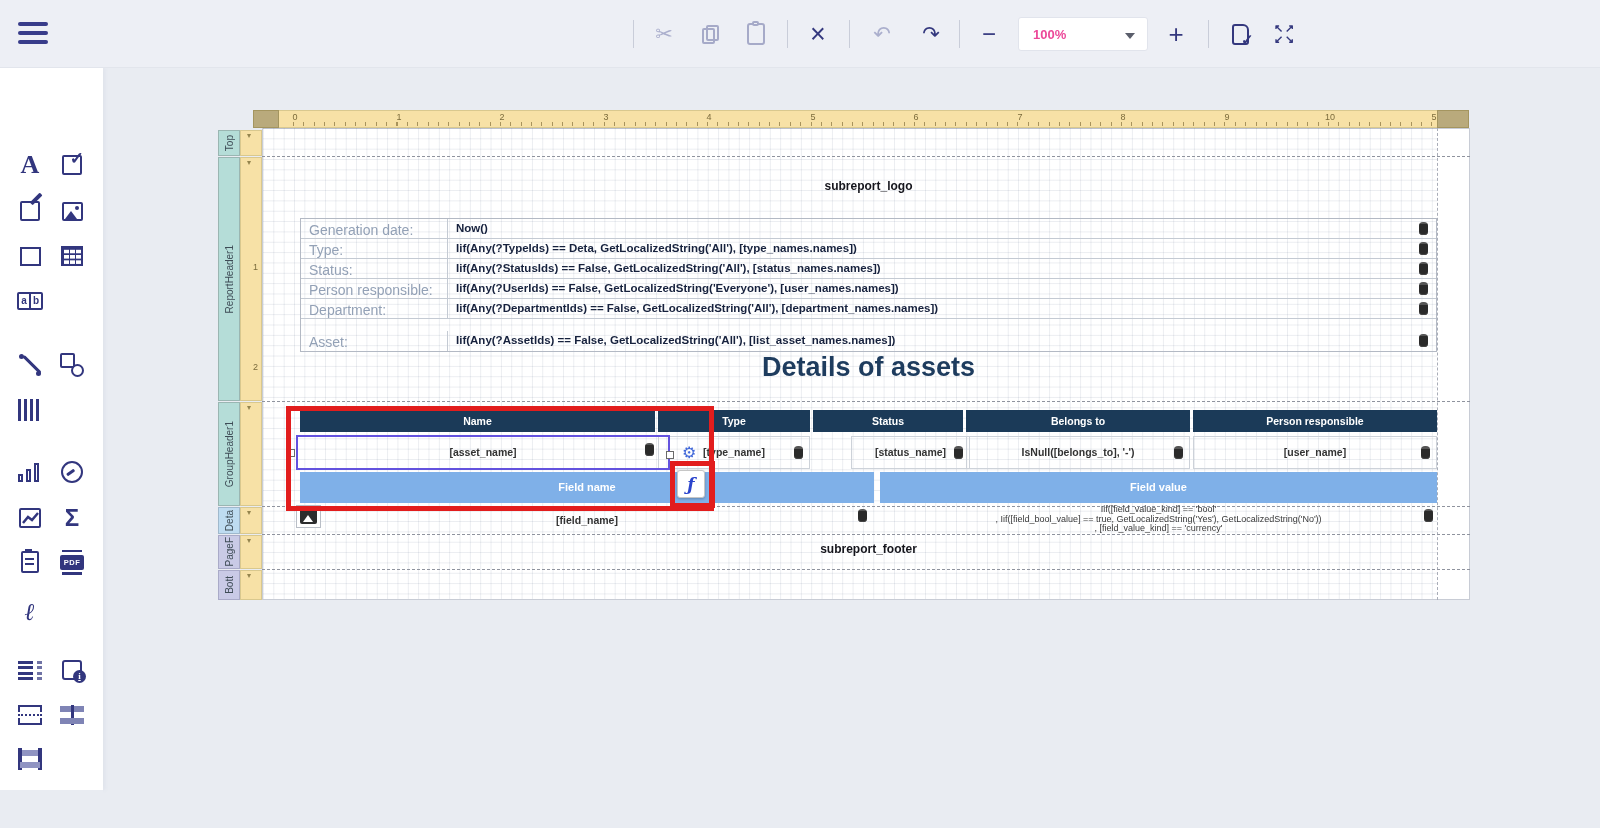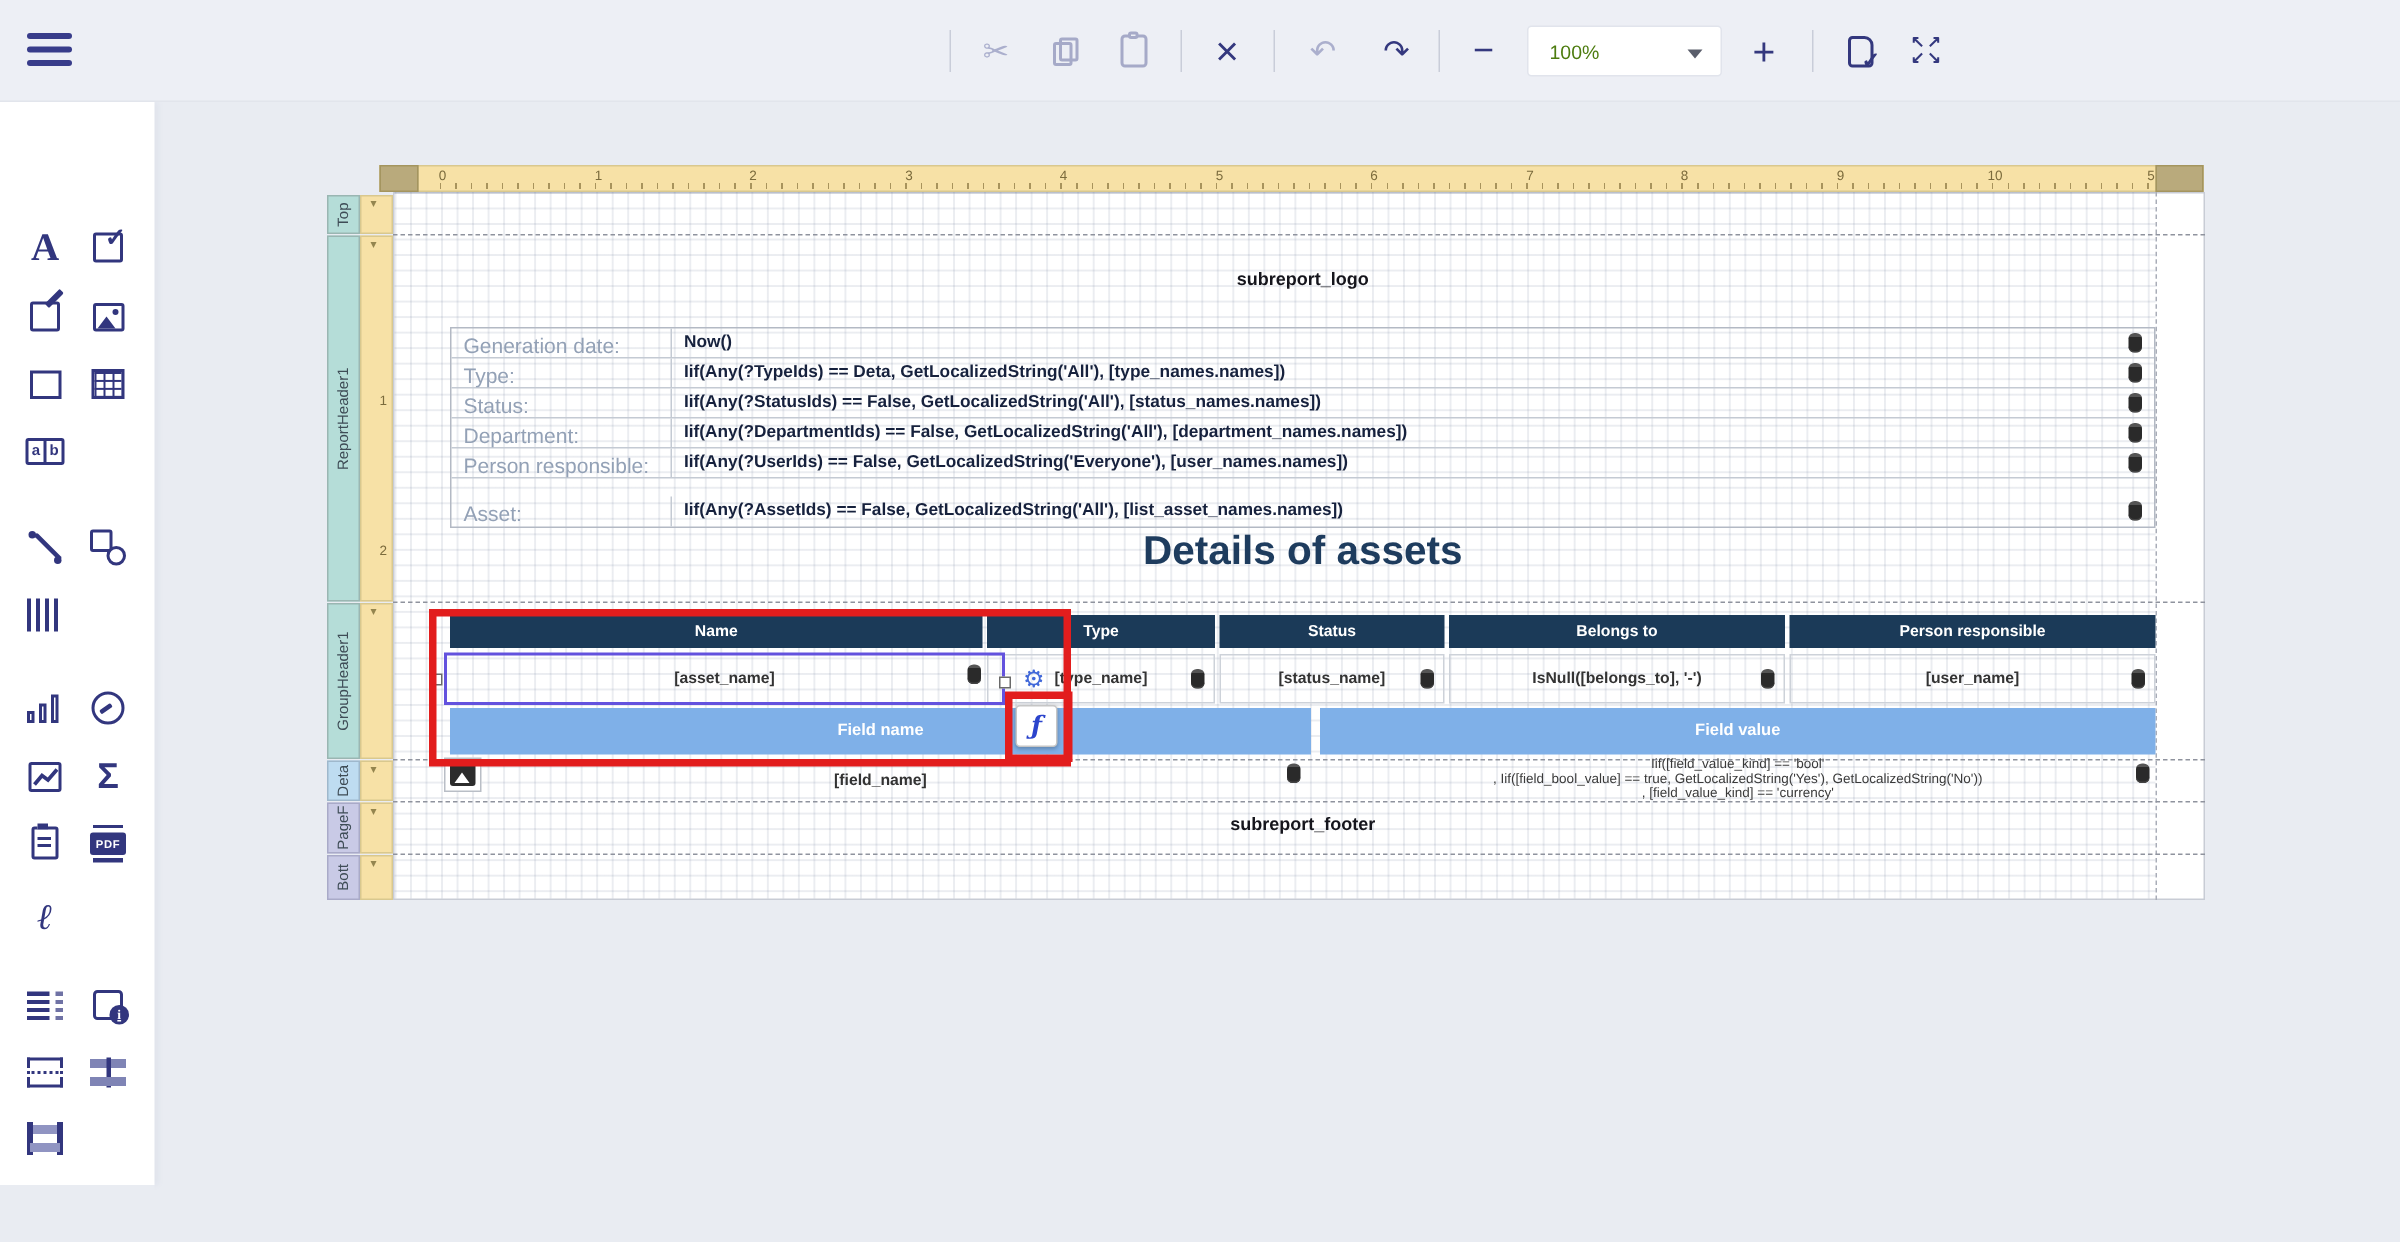--- a/index.html
+++ b/index.html
@@ -8,21 +8,21 @@
 
   
   .toolbar { position:absolute; left:0; top:0; width:1600px; height:68px; background:#edeff5; border-bottom:1px solid #e2e5ec; z-index:60; }
   .hamburger { position:absolute; left:18px; top:22px; width:30px; height:24px; cursor:pointer; }
   .hamburger i { display:block; height:4px; background:#383c8a; border-radius:2px; margin-bottom:5px; }
   .tsep { position:absolute; top:20px; width:1px; height:28px; background:#c9cdd9; }
   .tbtn { position:absolute; top:14px; width:36px; height:40px; display:flex; align-items:center; justify-content:center; font-size:21px; color:#34387e; cursor:pointer; }
   .muted { color:#abafcd; }
   .xbtn { font-size:27px; line-height:27px; }
   .zoombox { position:absolute; left:1018px; top:17px; width:130px; height:34px; background:#fff; border:1px solid #e1e4ec; border-radius:3px; cursor:pointer; }
-  .zoombox .zval { position:absolute; left:14px; top:9px; font-size:13px; color:#4d7c0f; }
+  .zoombox .zval { position:absolute; left:14px; top:9px; font-size:13px; color:#ec4899;font-weight:bold; }
   .caret { position:absolute; right:12px; top:15px; width:0; height:0; border-left:5px solid transparent; border-right:5px solid transparent; border-top:6px solid #5a5e6b; }
   .copyic { position:relative; width:16px; height:19px; }
   .copyic b, .copyic s { position:absolute; border:2.5px solid #a6aac8; border-radius:2px; width:13px; height:16px; }
   .copyic b { left:0; top:3px; background:#edeff5; }
   .copyic s { left:4px; top:0; }
   .pasteic { position:relative; width:18px; height:22px; border:2.5px solid #a6aac8; border-radius:3px; }
   .pasteic i { position:absolute; left:3px; top:-4px; width:7px; height:5px; background:#edeff5; border:2.5px solid #a6aac8; border-radius:2px; }
   .valic { position:relative; width:17px; height:21px; border:2.5px solid #34387e; border-radius:3px 6px 3px 3px; }
   .valic span { position:absolute; right:-7px; bottom:-6px; font-size:15px; font-weight:bold; color:#34387e; background:transparent; }
   .fsic { display:grid; grid-template-columns:11px 11px; grid-template-rows:11px 11px; font-size:11px; font-weight:bold; color:#34387e; line-height:11px; text-align:center; }
@@ -387,27 +387,27 @@
       <span class="ilabel">Type:</span>
       <span class="ival">Iif(Any(?TypeIds) == Deta, GetLocalizedString('All'), [type_names.names])</span>
       <span class="db" style="right:8px; top:3px;"></span>
     </div>
     <div class="irow">
       <span class="ilabel">Status:</span>
       <span class="ival">Iif(Any(?StatusIds) == False, GetLocalizedString('All'), [status_names.names])</span>
       <span class="db" style="right:8px; top:3px;"></span>
     </div>
     <div class="irow">
+      <span class="ilabel">Person responsible:</span>
+      <span class="ival">Iif(Any(?UserIds) == False, GetLocalizedString('Everyone'), [user_names.names])</span>
+      <span class="db" style="right:8px; top:3px;"></span>
+    </div>
+    <div class="irow">
       <span class="ilabel">Department:</span>
       <span class="ival">Iif(Any(?DepartmentIds) == False, GetLocalizedString('All'), [department_names.names])</span>
-      <span class="db" style="right:8px; top:3px;"></span>
-    </div>
-    <div class="irow">
-      <span class="ilabel">Person responsible:</span>
-      <span class="ival">Iif(Any(?UserIds) == False, GetLocalizedString('Everyone'), [user_names.names])</span>
       <span class="db" style="right:8px; top:3px;"></span>
     </div>
     <div class="irow">
       <span class="ilabel">Asset:</span>
       <span class="ival">Iif(Any(?AssetIds) == False, GetLocalizedString('All'), [list_asset_names.names])</span>
       <span class="db" style="right:8px; top:3px;"></span>
     </div>
   </div>
 
   <div class="content title" style="left:300px; top:352px; width:1137px;">Details of assets</div>
@@ -423,21 +423,21 @@
     <span class="db" style="right:14px; top:6px;"></span>
   </div>
   <div class="handle" style="left:287px; top:449px;"></div>
   <div class="handle" style="left:666px; top:451px;"></div>
   <div class="gear">⚙</div>
 
   <div class="dcell" style="left:658px; width:152px;">
     <span>[type_name]</span>
     <span class="db" style="right:6px; top:9px;"></span>
   </div>
-  <div class="dcell" style="left:813px; width:150px;">
+  <div class="dcell" style="left:851px; width:119px;">
     <span>[status_name]</span>
     <span class="db" style="right:6px; top:9px;"></span>
   </div>
   <div class="dcell" style="left:1193px; width:244px;">
     <span>[user_name]</span>
     <span class="db" style="right:6px; top:9px;"></span>
   </div>
   <div class="dcell" style="left:966px; width:224px;">
     <span>IsNull([belongs_to], '-')</span>
     <span class="db" style="right:6px; top:9px;"></span>

